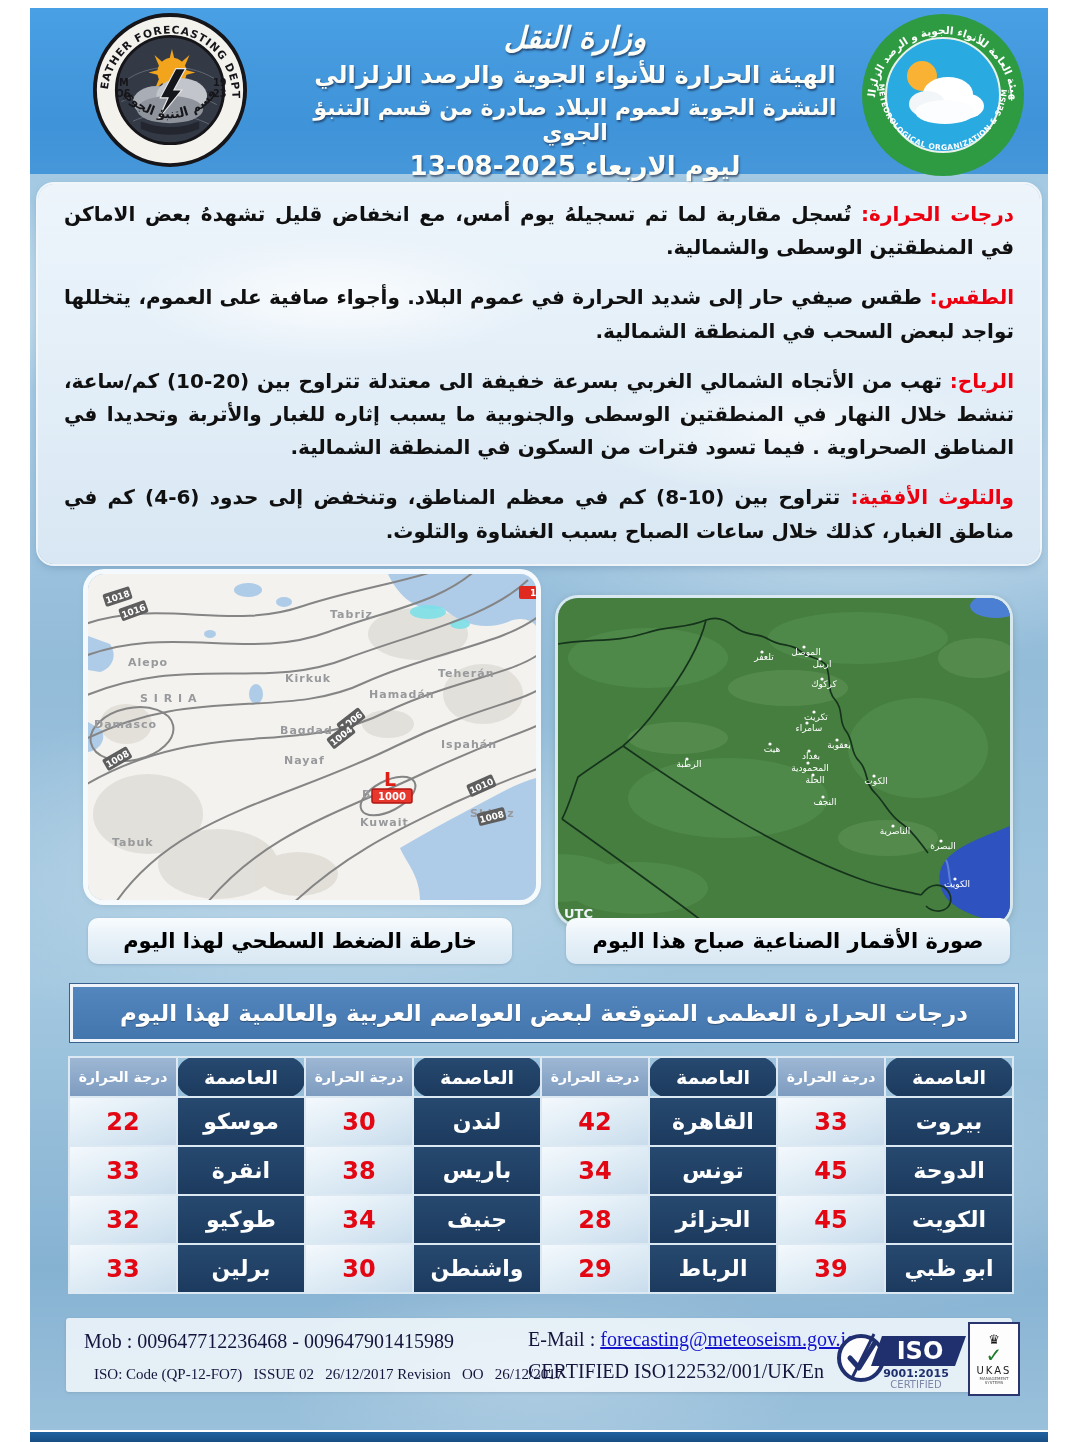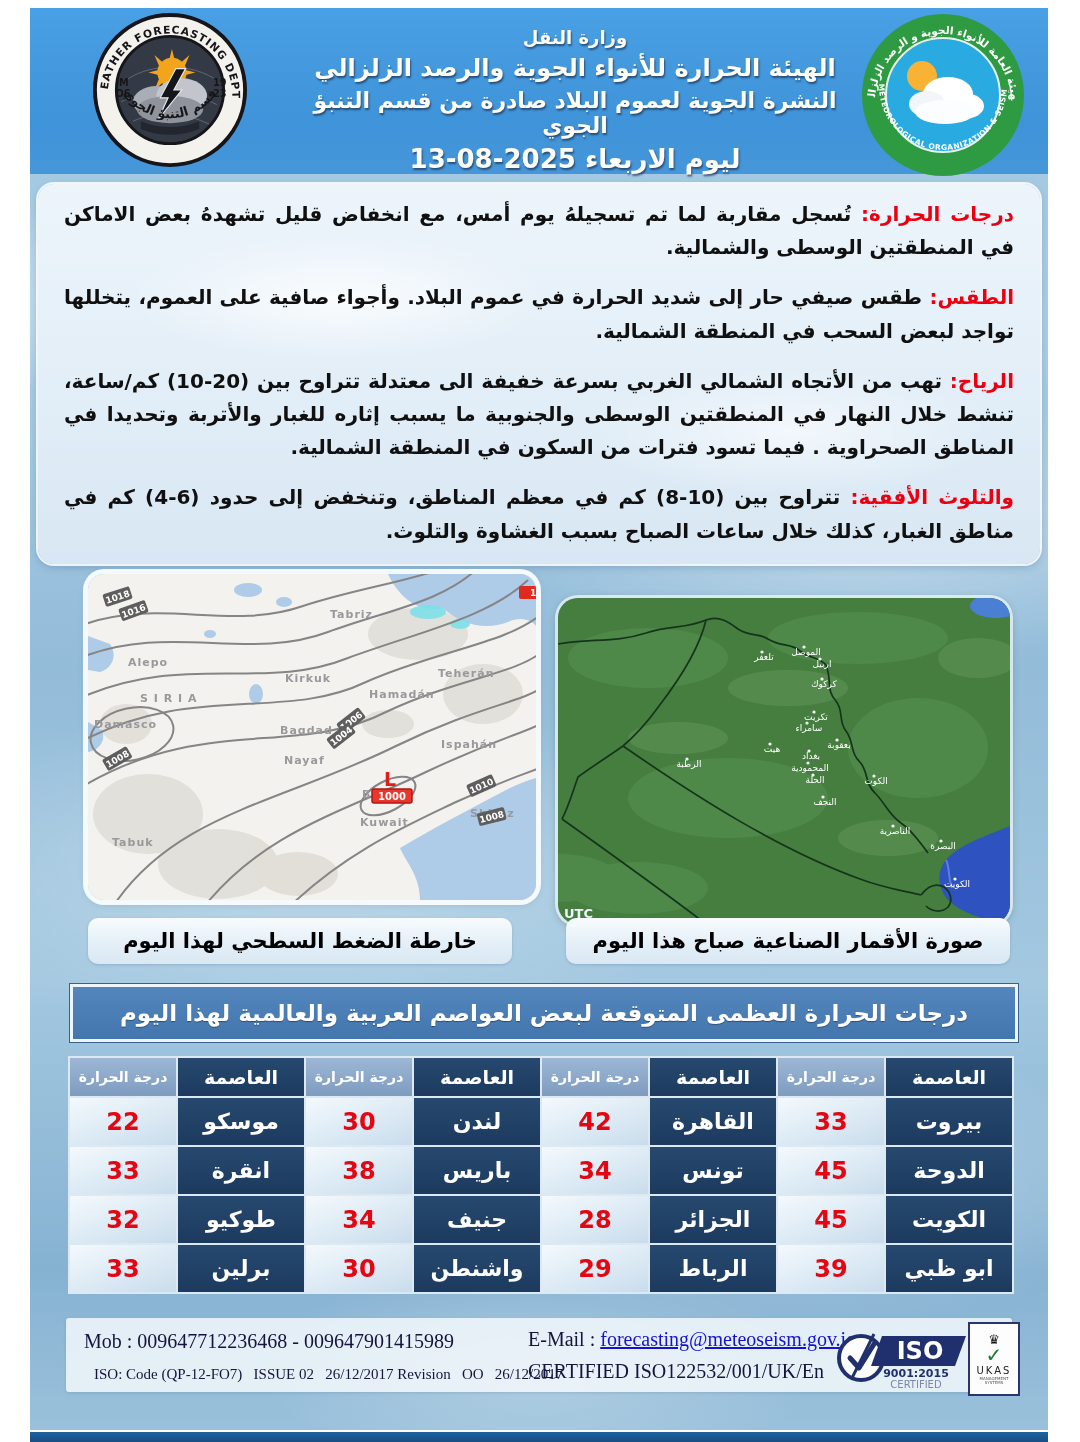--- a/index.html
+++ b/index.html
@@ -14,21 +14,21 @@
       radial-gradient(ellipse 560px 200px at 75% 82%, rgba(255,255,255,.30), rgba(255,255,255,0) 70%),
       radial-gradient(ellipse 400px 150px at 50% 95%, rgba(255,255,255,.25), rgba(255,255,255,0) 70%),
       linear-gradient(180deg,#9cc5e0 0%,#abcee6 22%,#93bcd9 46%,#a3c8e0 68%,#86b2d2 88%,#9cc2dc 100%);}
   
   .top-banner{position:absolute;left:30px;top:8px;width:1018px;height:166px;
     background:linear-gradient(180deg,#4aa0e4 0%,#3f93d8 70%,#4697da 100%);}
   .brand-titles{position:absolute;left:250px;top:14px;width:590px;height:156px;
     display:flex;flex-direction:column;align-items:center;justify-content:center;gap:6px;
     color:#fdfdf6;font-weight:bold;direction:rtl;text-align:center;
     text-shadow:1px 2px 2px rgba(25,40,70,.65);}
-  .brand-l1{font-size:18px;} .brand-l2{font-size:24px;} .brand-l3{font-size:22px;} .brand-l4{font-size:26px;}
+  .brand-l1{font-size:30px;font-style:italic;} .brand-l2{font-size:24px;} .brand-l3{font-size:22px;} .brand-l4{font-size:26px;}
   .logo{position:absolute;}
   #logo-left{left:92px;top:12px;width:156px;height:156px;}
   #logo-right{left:860px;top:12px;width:166px;height:166px;}
   
   .content-box{position:absolute;left:38px;top:184px;width:1002px;height:380px;
     border-radius:16px;
     background:
       radial-gradient(ellipse 300px 90px at 30% 30%, rgba(255,255,255,.8), rgba(255,255,255,0) 70%),
       radial-gradient(ellipse 300px 90px at 75% 65%, rgba(255,255,255,.6), rgba(255,255,255,0) 70%),
       linear-gradient(180deg,#edf5fb 0%,#e1edf7 60%,#d8e7f3 100%);
@@ -57,21 +57,21 @@
     background:linear-gradient(180deg,#5286bd,#4476ae);
     border:3px solid #eef4fa;box-shadow:0 0 0 1px #38618e;
     display:flex;align-items:center;justify-content:center;
     color:#fff;font-weight:bold;font-size:23px;direction:rtl;
     text-shadow:0 1px 1px rgba(0,0,0,.35);}
   
   table.temps{position:absolute;left:68px;top:1056px;width:944px;height:236px;
     border-collapse:collapse;direction:rtl;table-layout:fixed;}
   table.temps td,table.temps th{border:2px solid #dcE9f3;padding:0;text-align:center;vertical-align:middle;}
   th.h-cap,td.cap{background:linear-gradient(180deg,#27496f,#1c3a5e);color:#fff;font-weight:bold;}
-  th.h-cap{font-size:19px;}
+  th.h-cap{font-size:19px;border-radius:18px;}
   th.h-temp{background:linear-gradient(180deg,#9db7d4,#7e9cc0);color:#fff;font-size:14px;font-weight:bold;}
   td.cap{font-size:22px;}
   td.temp{background:linear-gradient(160deg,#f4f9fd 0%,#dcEAf4 55%,#c9dcEC 100%);
     color:#e30613;font-weight:bold;font-size:24px;}
   tr.hdr{height:40px;} tr.data{height:49px;}
   col.c-cap{width:128px;} col.c-temp{width:108px;}
   
   .footer-box{position:absolute;left:66px;top:1318px;width:946px;height:74px;
     background:rgba(246,250,253,.82);border-radius:3px;box-shadow:0 1px 3px rgba(90,110,130,.25);}
   .f-text{position:absolute;font-family:"Liberation Serif","DejaVu Serif",serif;color:#14143c;white-space:pre;}

